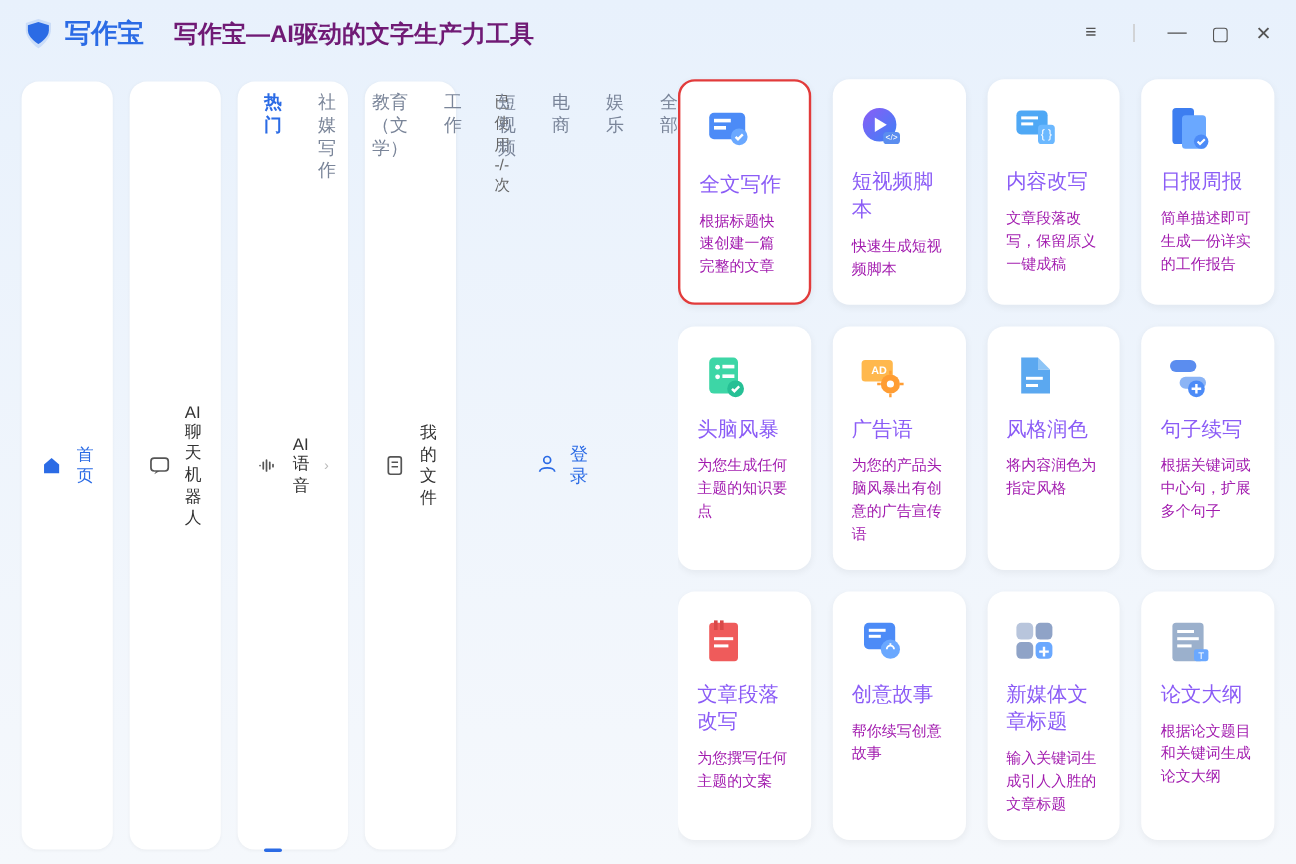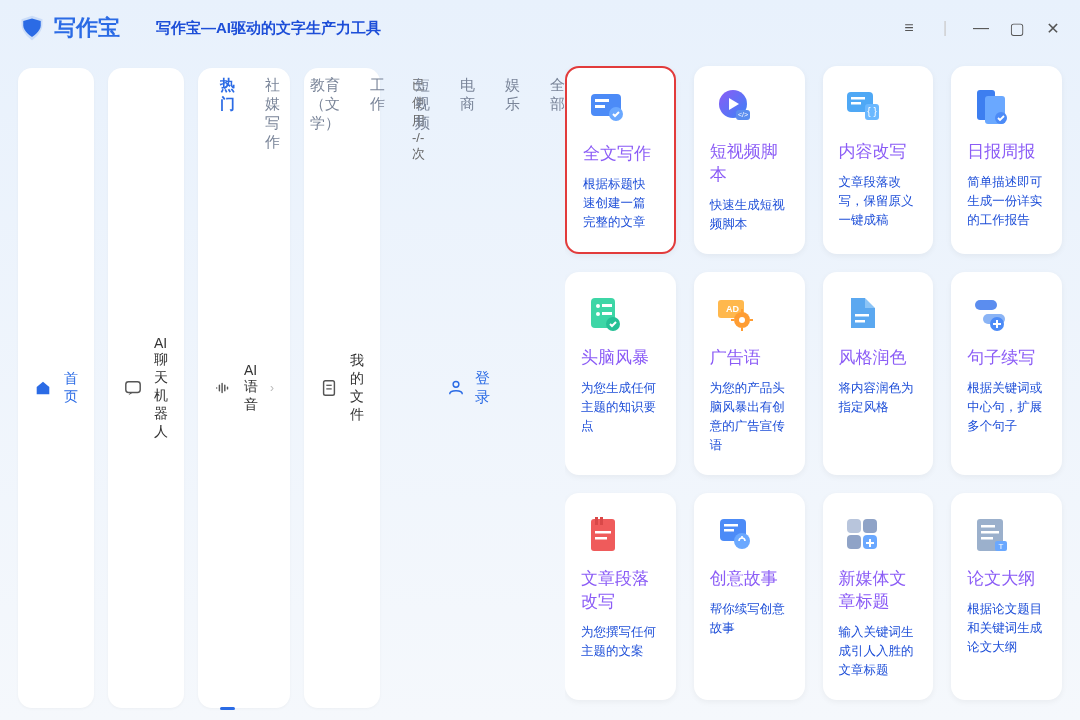--- a/index.html
+++ b/index.html
@@ -2,21 +2,21 @@
 <html><head>
 <meta charset="utf-8">
 <style>
 *{margin:0;padding:0;box-sizing:border-box;font-family:"Microsoft YaHei","PingFang SC",sans-serif}
 body{background:linear-gradient(180deg,#e8f1fc 0%,#f5f8fc 100%);width:1080px;height:720px;overflow:hidden}
 .app{display:flex;flex-direction:column;height:100%}
 .titlebar{display:flex;align-items:center;justify-content:space-between;padding:22px 18px;height:56px}
 .logo-area{display:flex;align-items:center;gap:8px}
 .logo-area svg{width:28px;height:28px}
 .logo-text{font-size:22px;font-weight:700;color:#2b6be5}
-.app-title{font-size:15px;font-weight:700;color:#1d4ed8;margin-left:36px;flex:1}
+.app-title{font-size:20px;font-weight:700;color:#701a75;margin-left:25px;flex:1}
 .win-ctrls{display:flex;gap:18px;align-items:center}
 .win-ctrls span{color:#555;font-size:16px;cursor:pointer;width:18px;text-align:center}
 .body{display:flex;flex:1;min-height:0}
 .sidebar{width:200px;padding:12px 18px;display:flex;flex-direction:row;gap:14px}
 .side-btn{background:#fff;border-radius:14px;padding:14px 16px;display:flex;align-items:center;gap:12px;cursor:pointer;font-size:14px;color:#333;box-shadow:0 1px 3px rgba(0,0,0,.04)}
 .side-btn.active{color:#2b6be5}
 .side-btn .icon{width:18px;height:18px;display:flex;align-items:center;justify-content:center}
 .side-btn .chev{margin-left:auto;color:#bbb;font-size:12px}
 .sidebar-spacer{flex:1}
 .usage{font-size:13px;color:#666;padding:8px 4px}
@@ -24,21 +24,21 @@
 .main{flex:1;display:flex;flex-direction:row;padding:0 10px 0 20px;min-width:0}
 .tabs{display:flex;gap:30px;padding:20px 0 10px 0;font-size:15px;color:#7a8599}
 .tab{cursor:pointer;padding-bottom:8px;position:relative}
 .tab.active{color:#2b6be5;font-weight:600}
 .tab.active::after{content:"";position:absolute;left:0;right:0;bottom:0;height:3px;background:#2b6be5;border-radius:2px}
 .grid{display:grid;grid-template-columns:repeat(4,1fr);gap:18px;overflow:auto;padding:10px 8px 20px 0}
 .card{background:#fff;border-radius:14px;padding:18px 16px;cursor:pointer;box-shadow:0 2px 6px rgba(0,0,0,.05);display:flex;flex-direction:column;gap:10px;min-height:170px}
 .card.highlight{border:2.5px solid #e23b3b}
 .card-icon{width:46px;height:46px;border-radius:10px;display:flex;align-items:center;justify-content:center}
 .card-title{font-size:17px;font-weight:400;color:#8b5cf6}
-.card-desc{font-size:12.5px;color:#1d4ed8;line-height:1.5}
+.card-desc{font-size:12.5px;color:#a21caf;line-height:1.5}
 </style>
 </head>
 <body>
 
 <div class="app">
   <div class="titlebar">
     <div class="logo-area">
       <svg viewBox="0 0 32 32">
           <path fill="#2b6be5" d="M4 6 L16 2 L28 6 L28 12 C28 22 16 30 16 30 C16 30 4 22 4 12 Z" opacity=".15"></path>
           <path fill="#2b6be5" d="M6 8 L16 5 L26 8 L26 13 C26 20 16 26 16 26 C16 26 6 20 6 13 Z"></path>

